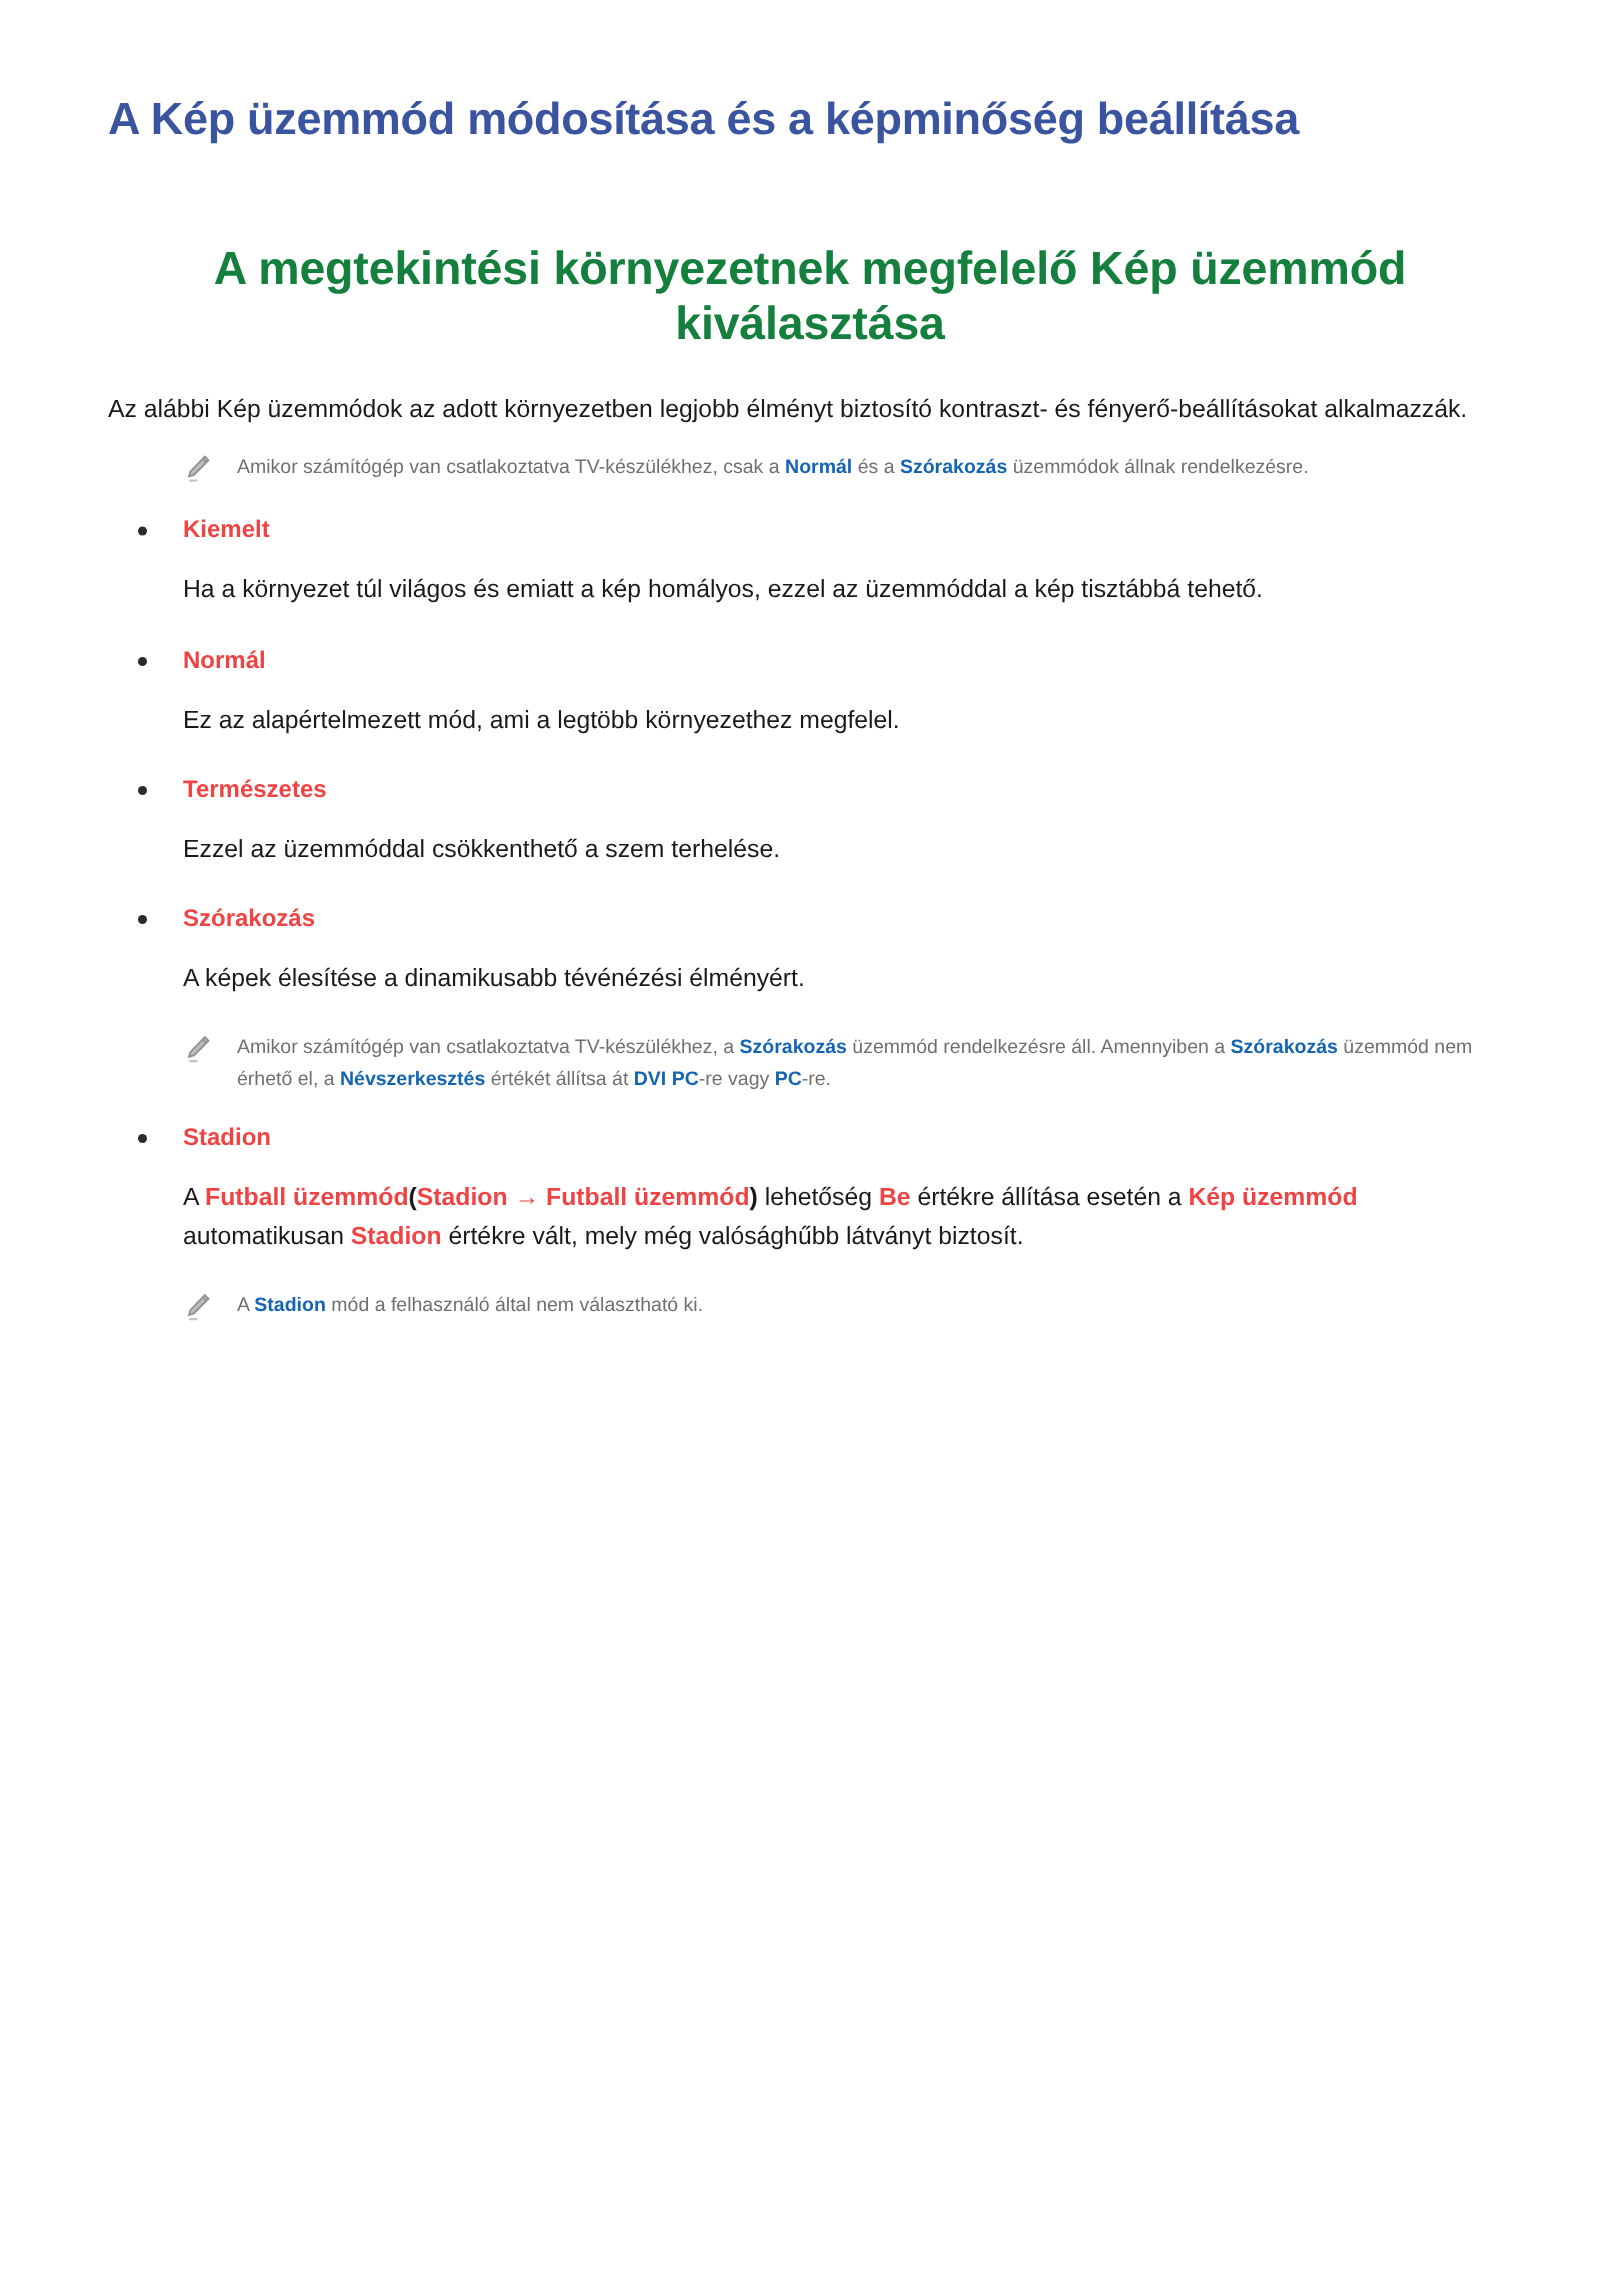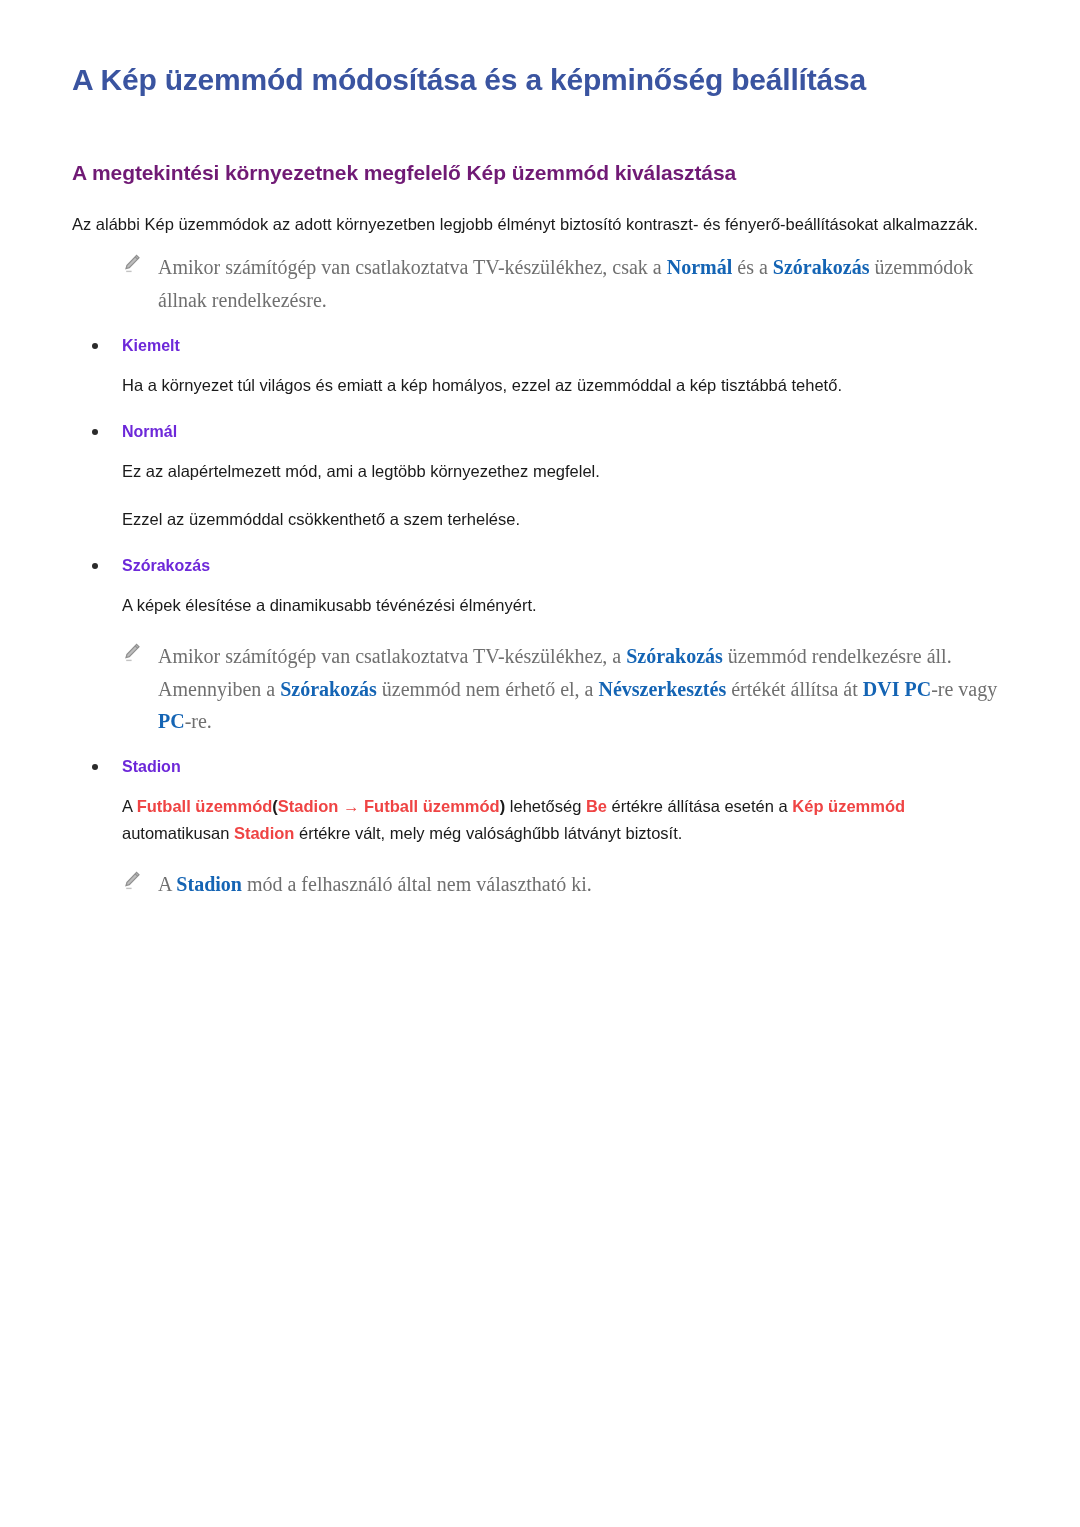--- a/index.html
+++ b/index.html
@@ -26,26 +26,27 @@
   
   .doc-title {
     font-size: 30px;
     font-weight: bold;
     color: #3a54a0;
     letter-spacing: -0.2px;
     line-height: 1.2;
     margin: 0 0 62px 0;
   }
   .section-title {
-    font-size: 21px;
-    font-weight: bold;
-    color: #701a75;
+    font-size: 31px;
+    font-weight: bold;
+    color: #15803d;
     letter-spacing: -0.1px;
     line-height: 1.2;
     margin: 0 0 26px 0;
+    text-align: center;
   }
 
   
   .breadcrumb {
     font-size: 15px;
     font-weight: bold;
     color: #1464b4;
     margin: 0 0 20px 0;
     line-height: 1.5;
     white-space: nowrap;
@@ -89,35 +90,34 @@
   }
   .note-icon {
     flex: 0 0 auto;
     width: 20px;
     height: 22px;
     margin-right: 16px;
     margin-top: 2px;
   }
   .note-icon svg { display: block; }
   .note-text {
-    font-size: 20px;
+    font-size: 13px;
     line-height: 1.62;
     color: #6f6f6f;
-    font-family: Liberation Serif, serif;
   }
   .note-text b { color: #1464b4; font-weight: bold; }
 
   
   .mode-block { margin: 0 0 6px 0; }
   .mode-head {
     position: relative;
     padding-left: 50px;
     font-size: 16px;
     font-weight: bold;
-    color: #6d28d9;
+    color: #ef4444;
     line-height: 1.5;
     margin: 16px 0 14px 0;
   }
   .mode-head .bullet {
     position: absolute;
     left: 20px;
     top: 9px;
     width: 6px;
     height: 6px;
     border-radius: 50%;
@@ -169,20 +169,23 @@
   </div>
 
   <div class="mode-block">
     <div class="mode-head">
       <span class="bullet"></span><span>Normál</span>
     </div>
     <p class="mode-desc">Ez az alapértelmezett mód, ami a legtöbb környezethez megfelel.</p>
   </div>
 
   <div class="mode-block">
+    <div class="mode-head">
+      <span class="bullet"></span><span>Természetes</span>
+    </div>
     <p class="mode-desc">Ezzel az üzemmóddal csökkenthető a szem terhelése.</p>
   </div>
 
 
   <div class="mode-block">
     <div class="mode-head">
       <span class="bullet"></span><span>Szórakozás</span>
     </div>
     <p class="mode-desc">A képek élesítése a dinamikusabb tévénézési élményért.</p>
   </div>

